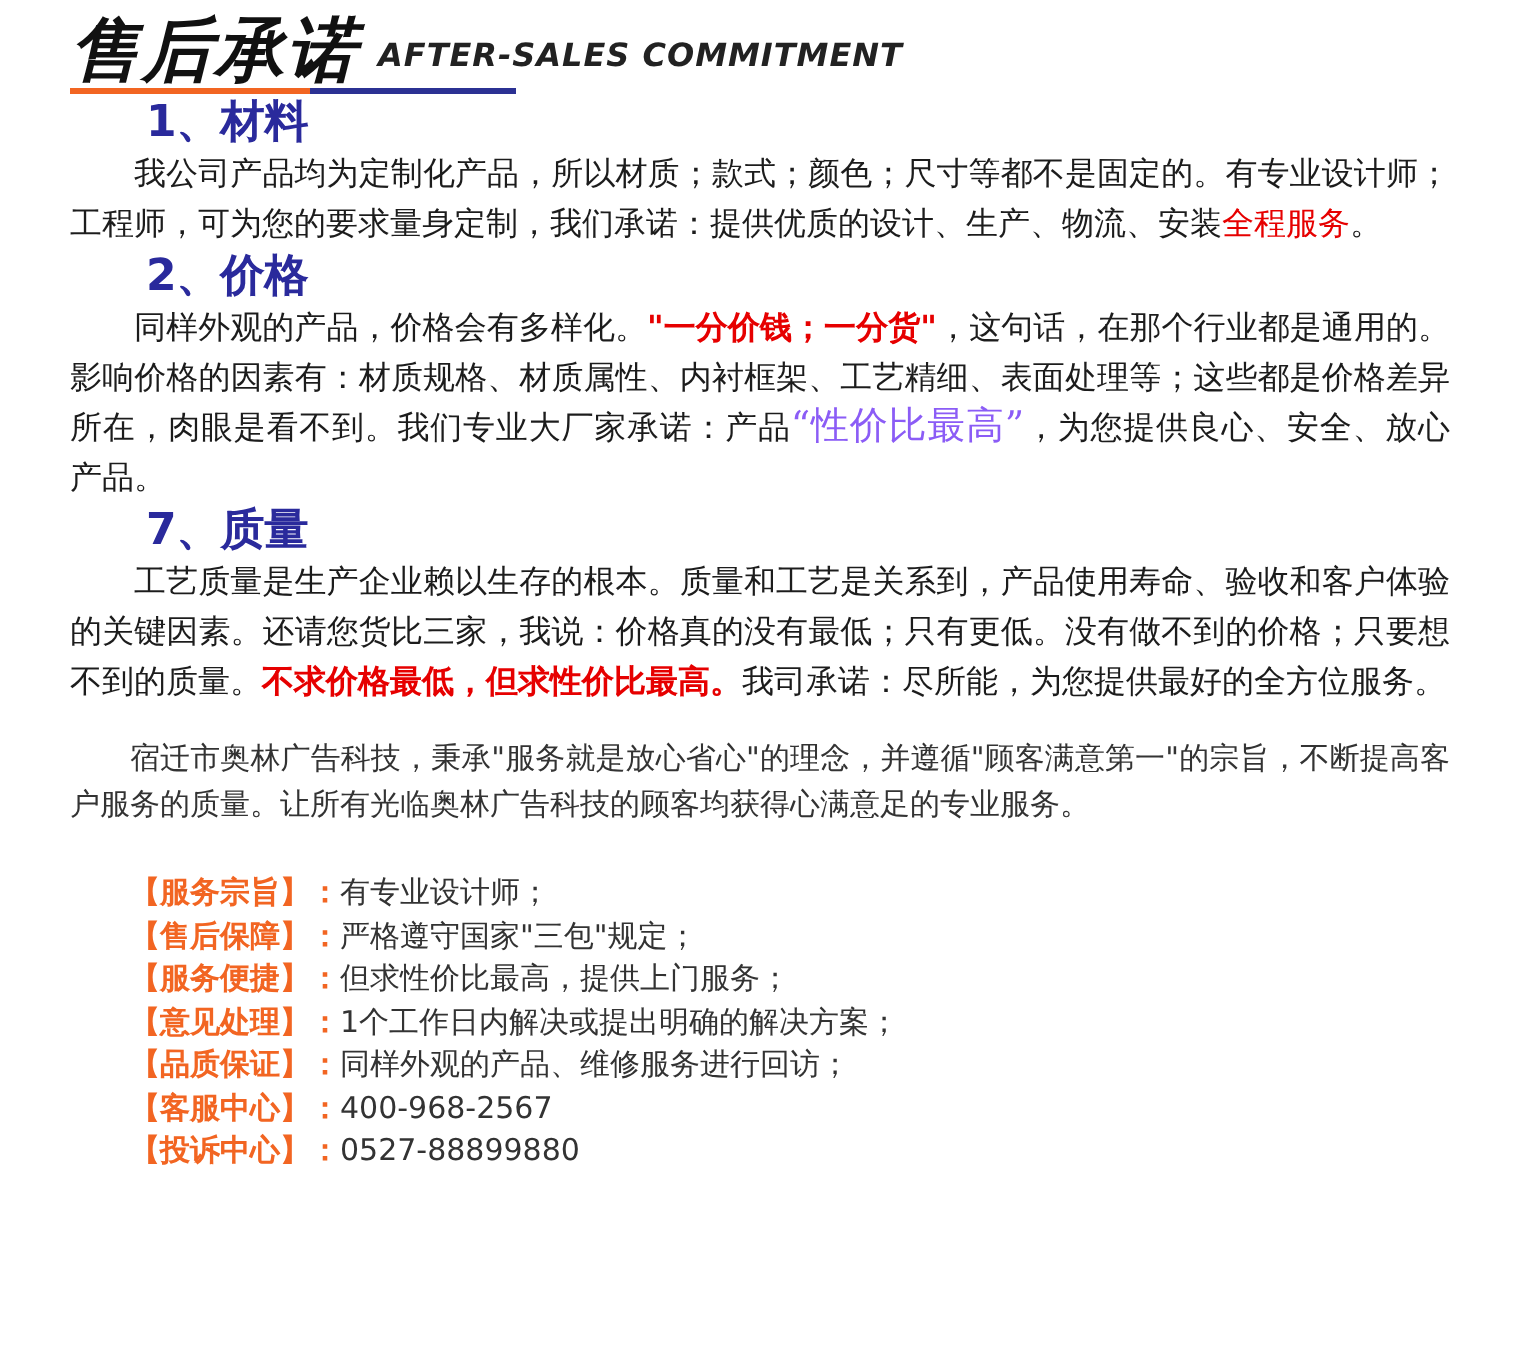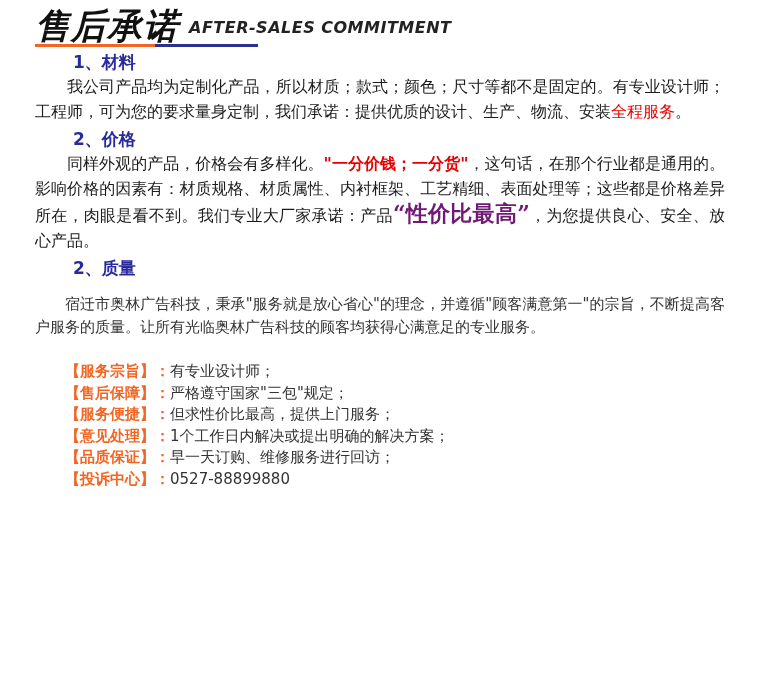--- a/index.html
+++ b/index.html
@@ -40,38 +40,38 @@
     white-space: nowrap;
   }
   .header-rule { margin-top: 4px; height: 3px; width: 223px; display: flex; }
   .rule-orange { width: 120px; height: 100%; background: #f26522; }
   .rule-blue   { width: 103px; height: 100%; background: #2b3193; }
 
   
   .sec-h {
     margin: 5px 0 2px 0;
     padding-left: 38px;
-    font-size: 17px;
+    font-size: 22px;
     line-height: 20px;
     font-weight: bold;
     color: #2a2a9c;
     font-family: "DejaVu Sans", sans-serif;
   }
   .body-p {
     margin: 0;
     font-family: "DejaVu Serif", serif;
     font-size: 16px;
     line-height: 25px;
     text-align: justify;
     text-indent: 2em;
     color: #1c1c1c;
   }
   .run-red        { color: #e60000; }
   .run-red-bold   { color: #e60000; font-weight: bold; }
-  .run-red-bold-lg{ color: #701a75; font-weight: bold; font-size: 22px; }
+  .run-red-bold-lg{ color: #8b5cf6; font-weight: normal; font-size: 19px; }
 
   
   .company-p {
     margin: 15px 0 0 0;
     font-size: 15px;
     line-height: 23px;
     text-indent: 2em;
     text-align: justify;
     color: #333333;
     font-family: "DejaVu Sans", sans-serif;
@@ -112,27 +112,29 @@
     <p class="body-p"><span>我公司产品均为定制化产品，所以材质；款式；颜色；尺寸等都不是固定的。有专业设计师；工程师，可为您的要求量身定制，我们承诺：提供优质的设计、生产、物流、安装</span><span class="run-red">全程服务</span><span>。</span></p>
   </section>
 
   <section>
     <h2 class="sec-h">2、价格</h2>
     <p class="body-p"><span>同样外观的产品，价格会有多样化。</span><span class="run-red-bold">"一分价钱；一分货"</span><span>，这句话，在那个行业都是通用的。影响价格的因素有：材质规格、材质属性、内衬框架、工艺精细、表面处理等；这些都是价格差异所在，肉眼是看不到。我们专业大厂家承诺：产品</span><span class="run-red-bold-lg">“性价比最高”</span><span>，为您提供良心、安全、放心产品。</span></p>
   </section>
 
 
   <section>
-    <h2 class="sec-h">2、质量</h2>
+    <h2 class="sec-h">7、质量</h2>
+    <p class="body-p"><span>工艺质量是生产企业赖以生存的根本。质量和工艺是关系到，产品使用寿命、验收和客户体验的关键因素。还请您货比三家，我说：价格真的没有最低；只有更低。没有做不到的价格；只要想不到的质量。</span><span class="run-red-bold">不求价格最低，但求性价比最高。</span><span>我司承诺：尽所能，为您提供最好的全方位服务。</span></p>
   </section>
 
   <p class="company-p">宿迁市奥林广告科技，秉承"服务就是放心省心"的理念，并遵循"顾客满意第一"的宗旨，不断提高客户服务的质量。让所有光临奥林广告科技的顾客均获得心满意足的专业服务。</p>
 
   <ul class="service-list">
     <li><span class="li-label">【服务宗旨】：</span><span class="li-value">有专业设计师；</span></li>
     <li><span class="li-label">【售后保障】：</span><span class="li-value">严格遵守国家"三包"规定；</span></li>
     <li><span class="li-label">【服务便捷】：</span><span class="li-value">但求性价比最高，提供上门服务；</span></li>
     <li><span class="li-label">【意见处理】：</span><span class="li-value">1个工作日内解决或提出明确的解决方案；</span></li>
-    <li><span class="li-label">【品质保证】：</span><span class="li-value">早一天订购、维修服务进行回访；</span></li>
+    <li><span class="li-label">【品质保证】：</span><span class="li-value">同样外观的产品、维修服务进行回访；</span></li>
+    <li><span class="li-label">【客服中心】：</span><span class="li-value">400-968-2567</span></li>
     <li><span class="li-label">【投诉中心】：</span><span class="li-value">0527-88899880</span></li>
   </ul>
 
 </div>
 
 </body></html>

